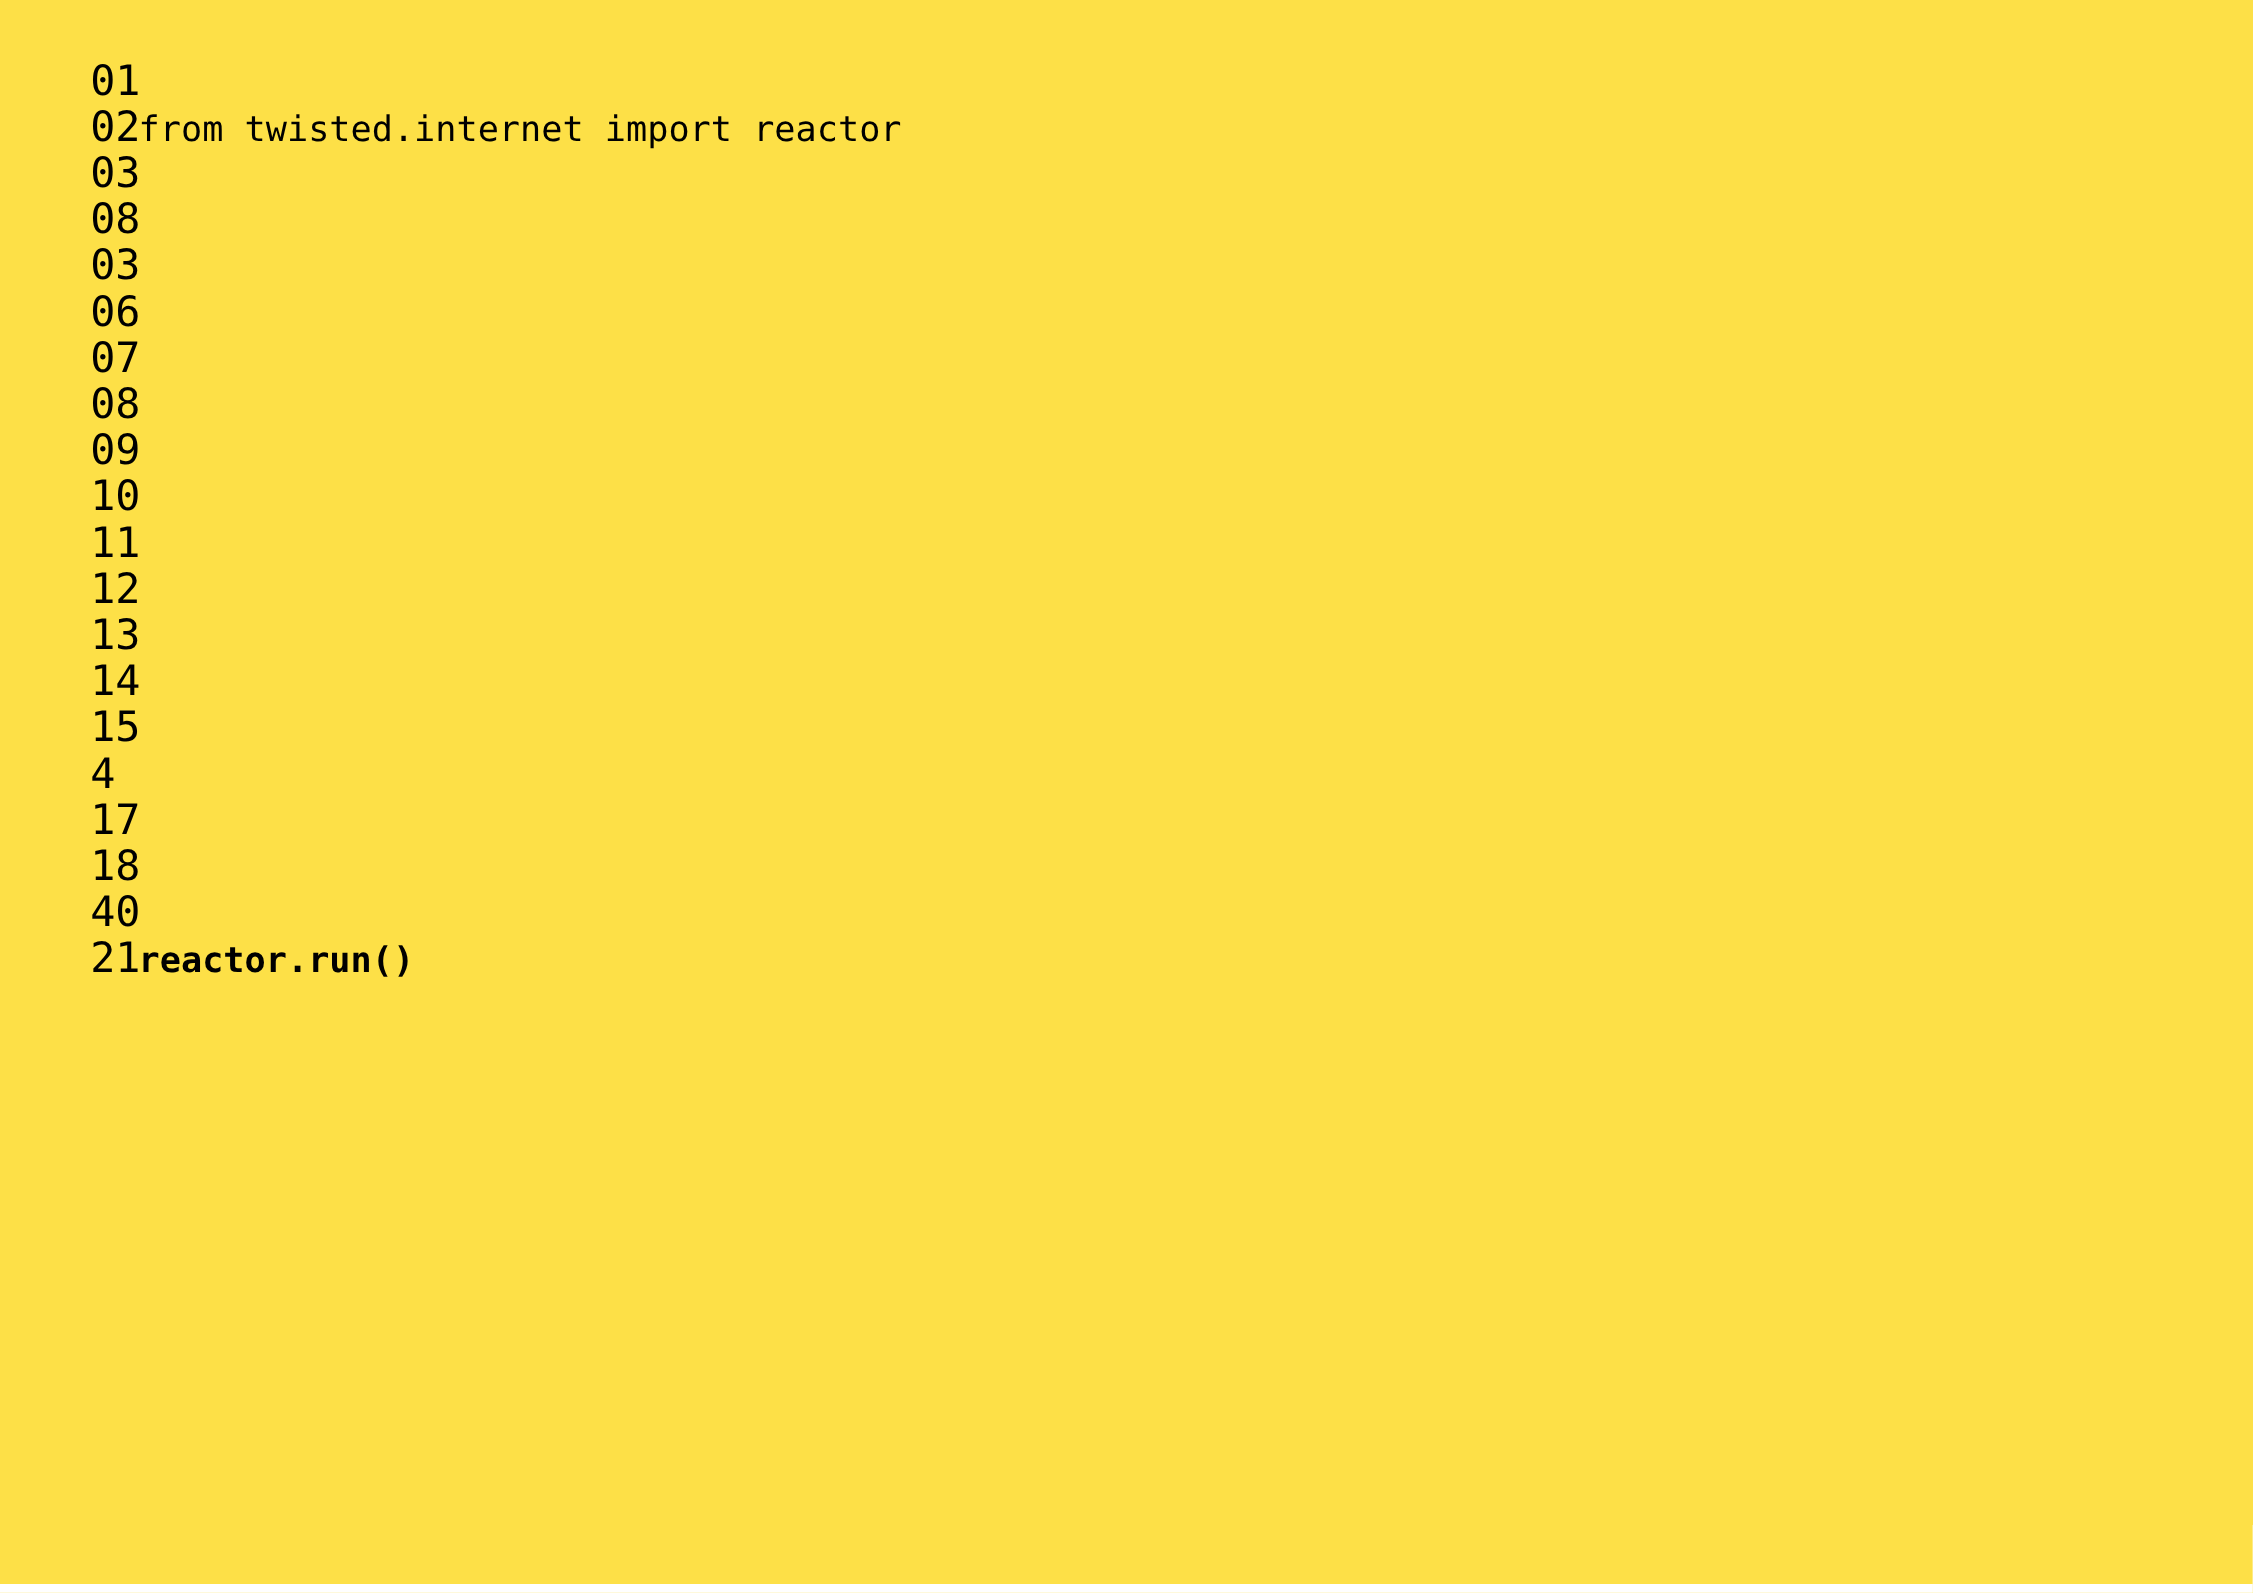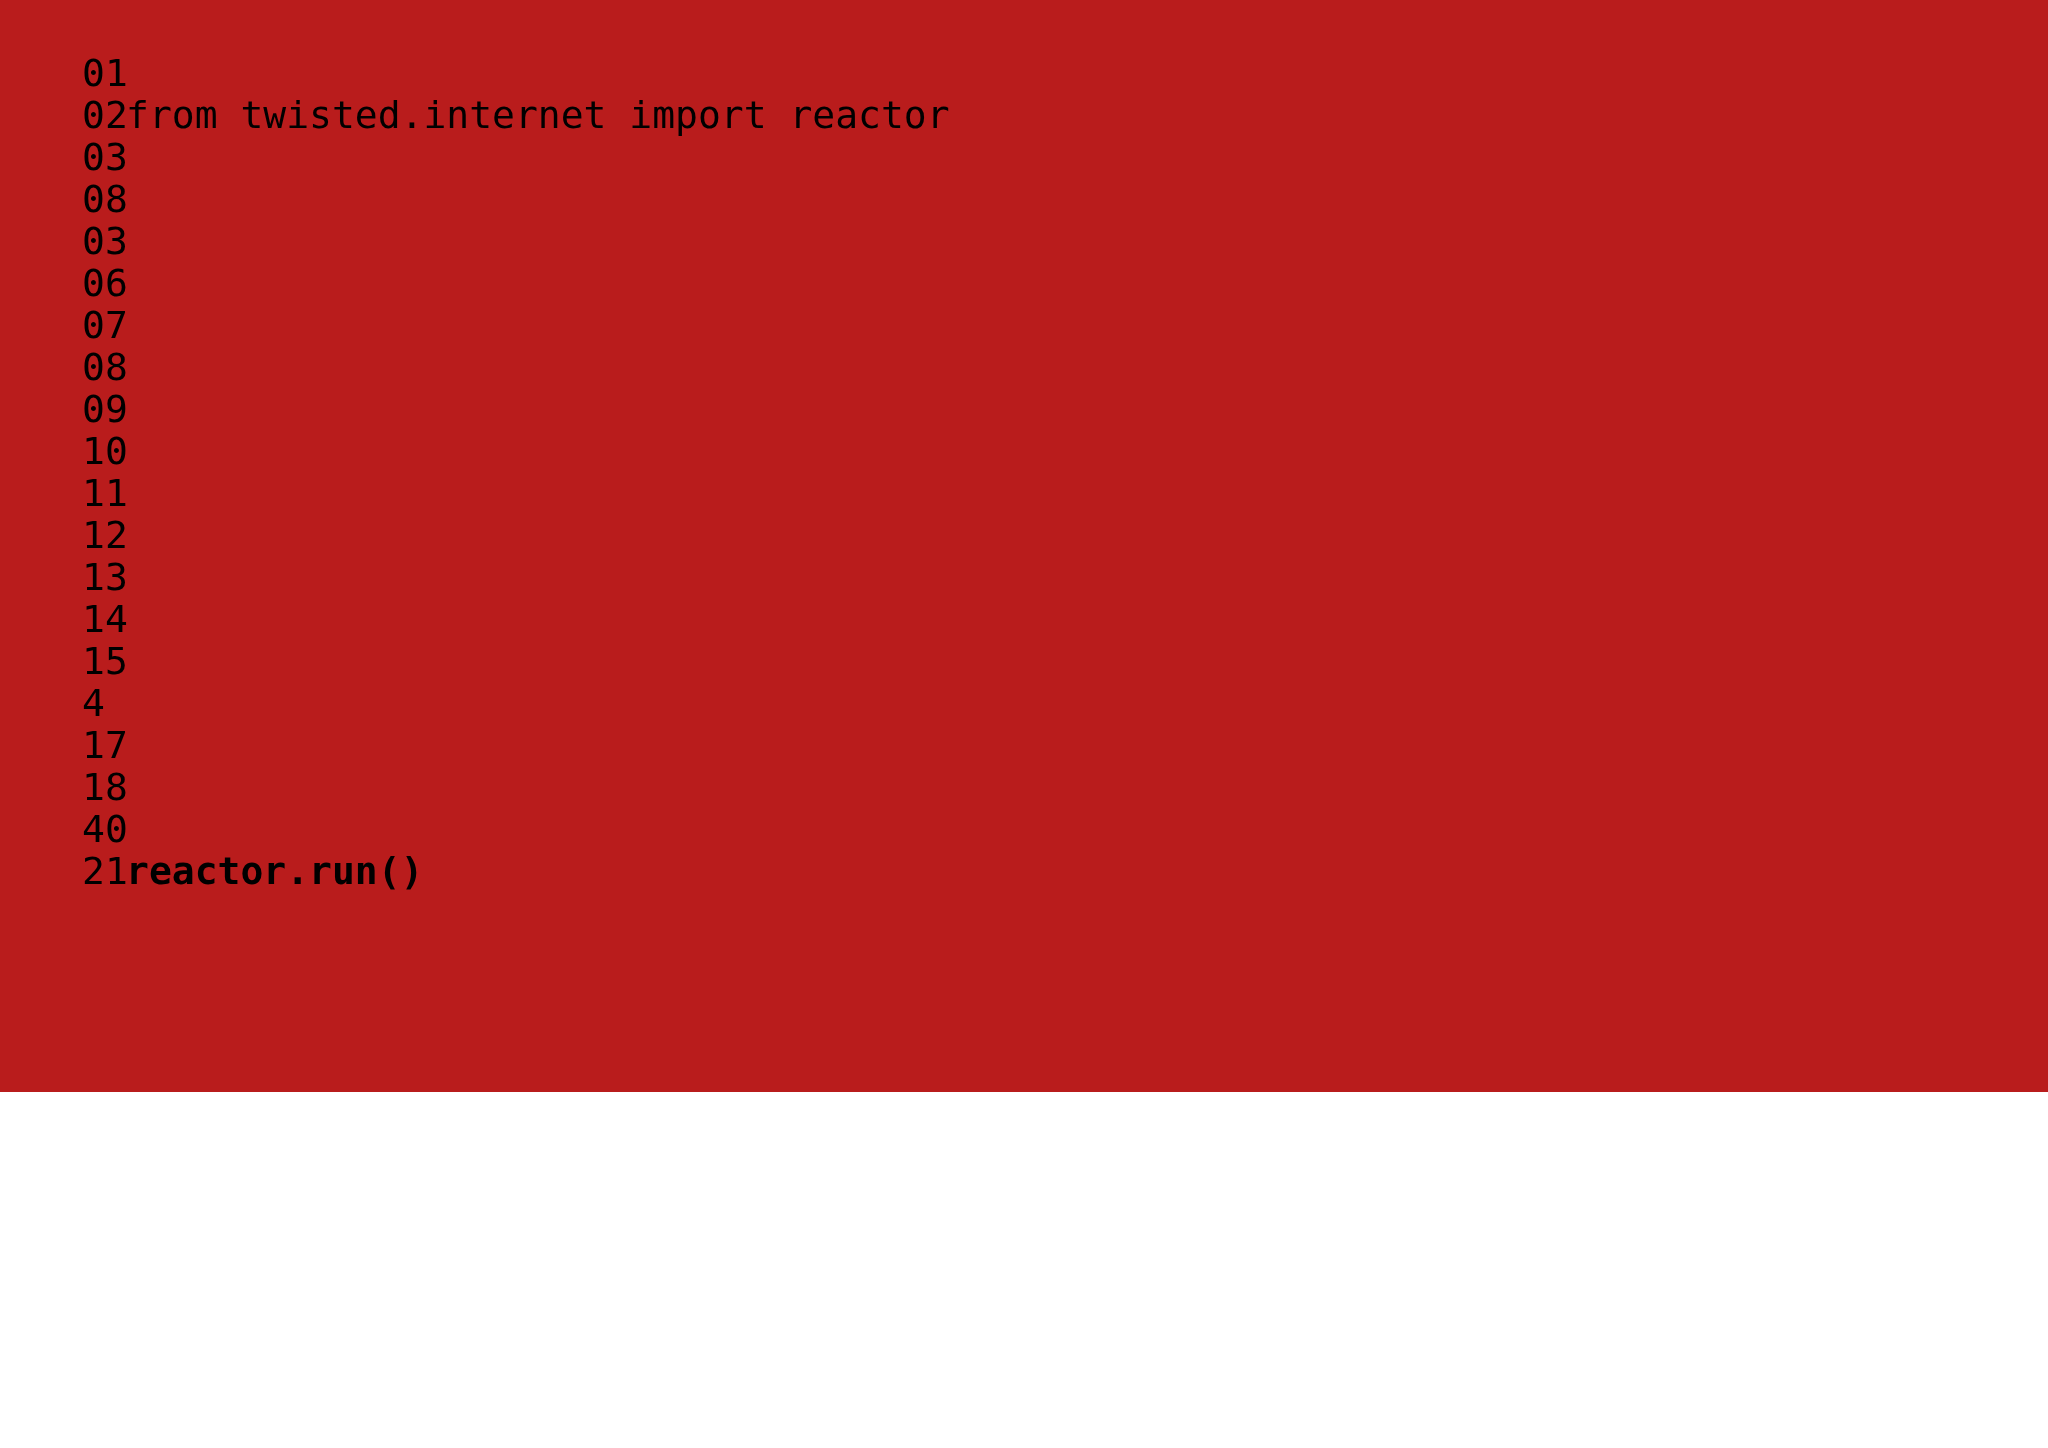--- a/index.html
+++ b/index.html
@@ -3,22 +3,22 @@
 <meta charset="utf-8">
 <style>
   html, body {
     margin: 0;
     padding: 0;
     background: #ffffff;
   }
   #page {
     position: relative;
     width: 2048px;
-    height: 1092px;
-    background: #b91c1c;
+    height: 1440px;
+    background: #fde047;
     overflow: hidden;
     font-family: "DejaVu Sans Mono", monospace;
   }
   #code-listing {
     position: absolute;
     left: 0;
     top: 52px;
     width: 2048px;
   }
   .code-line {
@@ -34,21 +34,21 @@
     box-sizing: border-box;
     font-family: "DejaVu Sans Mono", monospace;
     font-size: 38px;
     font-weight: 400;
     color: #000000;
     letter-spacing: 0px;
   }
   .line-code {
     flex: 1 1 auto;
     font-family: "DejaVu Sans Mono", monospace;
-    font-size: 38px;
+    font-size: 32px;
     font-weight: 400;
     color: #000000;
     white-space: pre;
   }
   .line-code.bold {
     font-weight: 700;
   }
 </style>
 </head>
 <body>

